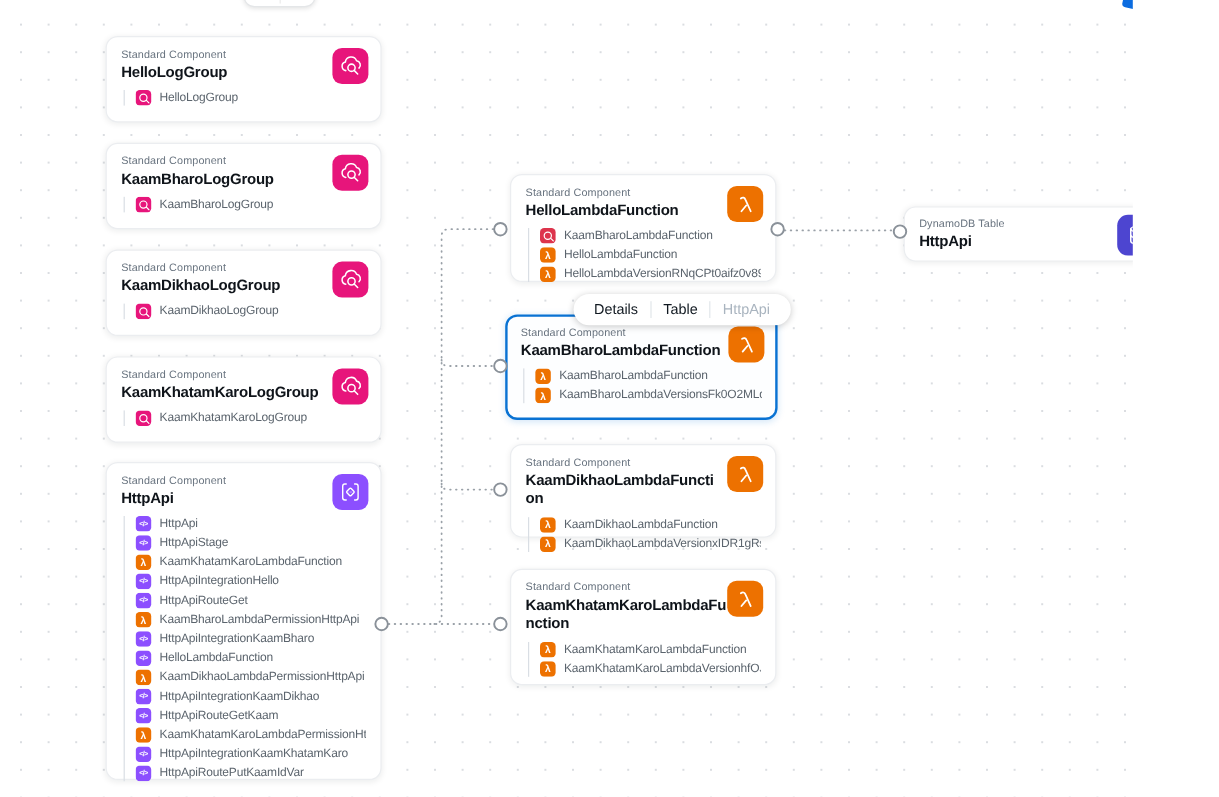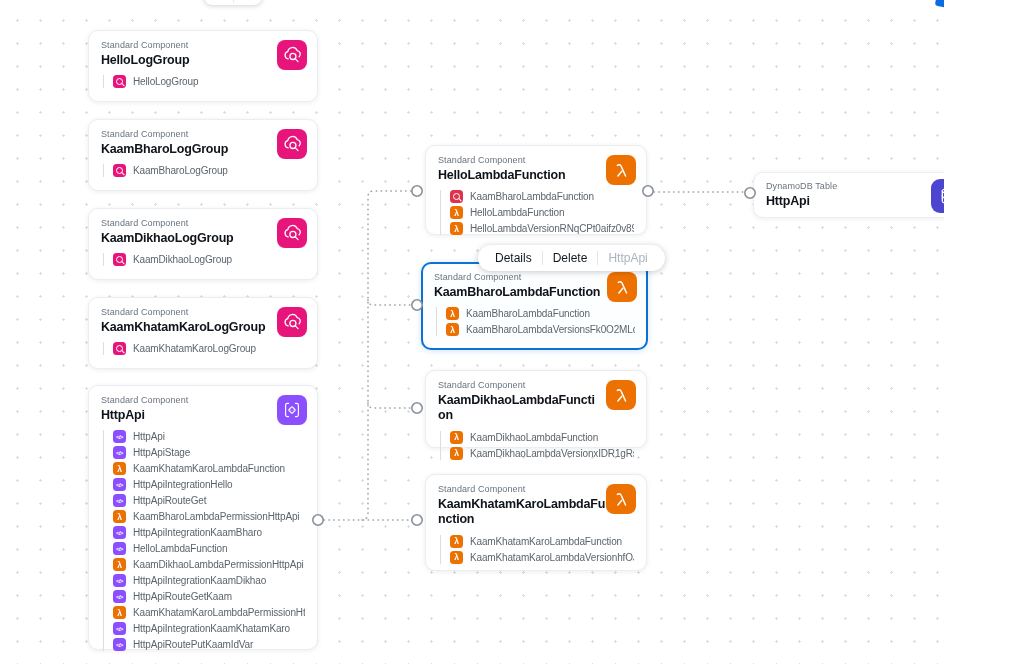--- a/index.html
+++ b/index.html
@@ -311,21 +311,21 @@
             <i class="g">λ</i>
           </span>
           <span class="item-label">HelloLambdaVersionRNqCPt0aifz0v89Fvc...</span>
         </div>
     </div>
   </div>
 
   <div class="ctx">
     <button>Details</button>
     <span class="sep"></span>
-    <button>Delete</button>
+    <button>Table</button>
     <span class="sep"></span>
     <button class="disabled">HttpApi</button>
   </div>
 
   <div class="card selected z3" style="left:421px;top:262px;width:227px;height:88px;">
     <div class="card-head">
       <div class="type-label">Standard Component</div>
       <div class="card-title">KaamBharoLambdaFunction</div>
       <span class="big-icon bi-lambda">
         <svg viewBox="0 0 24 24" width="22" height="22" fill="none" stroke="#fff" stroke-width="1.6" stroke-linecap="round" stroke-linejoin="round">

